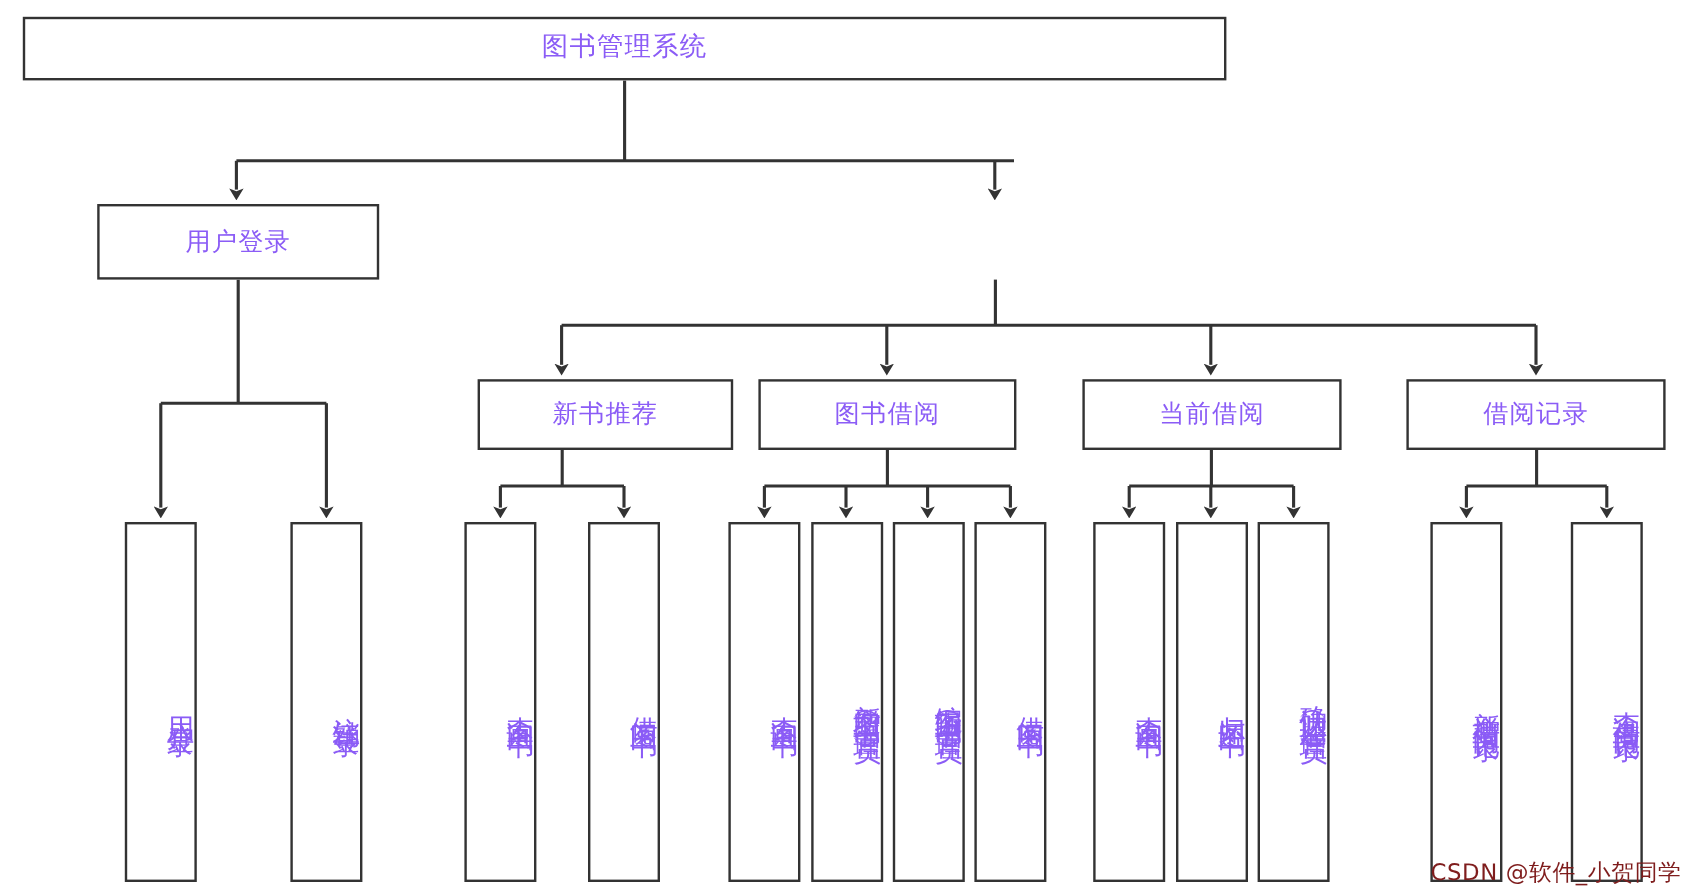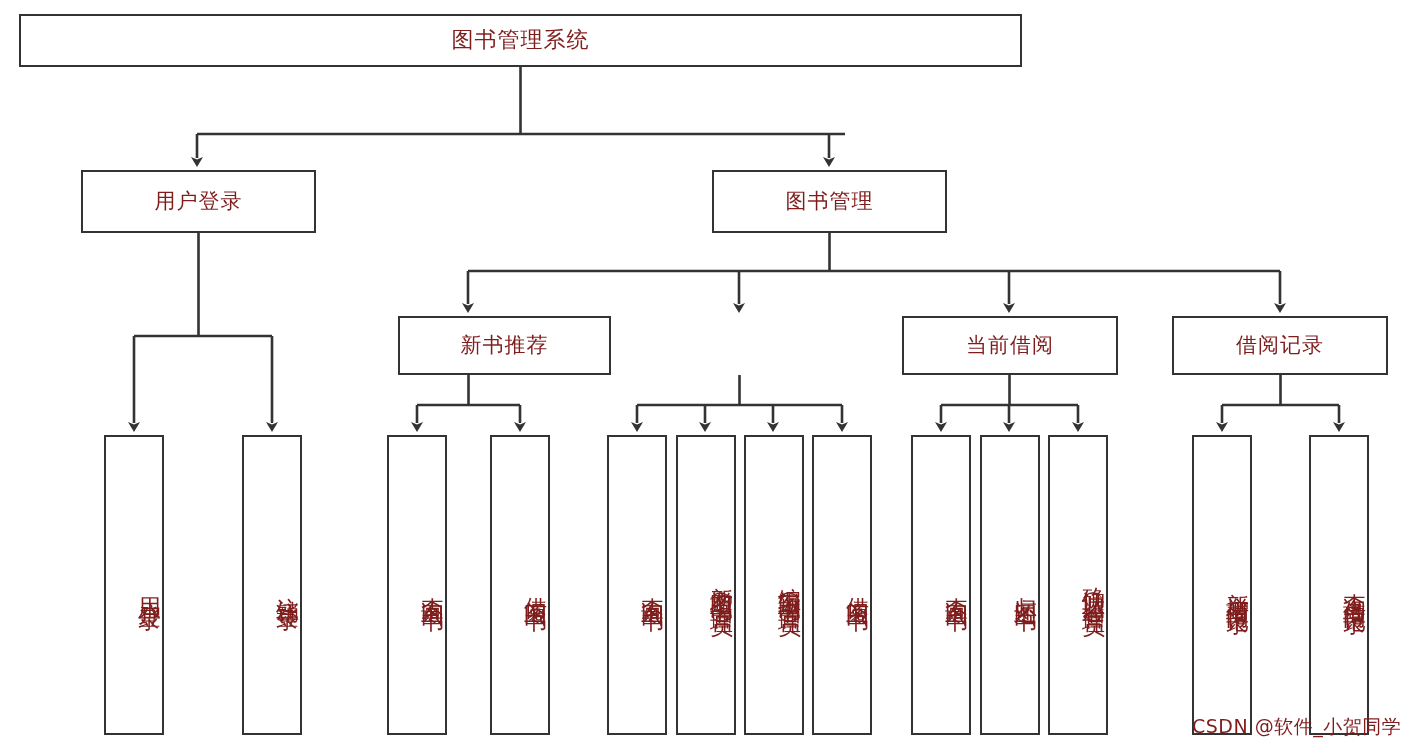--- a/index.html
+++ b/index.html
@@ -25,21 +25,21 @@
     height: 747px;
   }
   .node {
     position: absolute;
     box-sizing: border-box;
     background: #ffffff;
     border: 2px solid #333333;
     display: flex;
     align-items: center;
     justify-content: center;
-    color: #7f1d1d;
+    color: #8b5cf6;
   }
   .node-h {
     font-size: 21px;
     letter-spacing: 1px;
     line-height: 1.2;
     white-space: nowrap;
   }
   .node-root {
     font-size: 22px;
   }
@@ -123,26 +123,26 @@
     </g>
   </svg>
 
   <div class="node node-h node-root" style="left:19px; top:14px; width:1003px; height:53px;">
     <span>图书管理系统</span>
   </div>
 
   <div class="node node-h" style="left:81px; top:170px; width:235px; height:63px;">
     <span>用户登录</span>
   </div>
-  <div class="node node-h" style="left:712px; top:170px; width:235px; height:63px;">
-    <span>图书管理</span>
-  </div>
 
   <div class="node node-h" style="left:362px; top:316px; width:213px; height:59px;margin-left:36px;">
     <span>新书推荐</span>
+  </div>
+  <div class="node node-h" style="left:632px; top:316px; width:215px; height:59px;">
+    <span>图书借阅</span>
   </div>
   <div class="node node-h" style="left:902px; top:316px; width:216px; height:59px;text-align:right;">
     <span>当前借阅</span>
   </div>
   <div class="node node-h" style="left:1172px; top:316px; width:216px; height:59px;">
     <span>借阅记录</span>
   </div>
 
   <div class="node node-v" style="left:104px; top:435px; width:60px; height:300px;">
     <span>用户登录</span>

